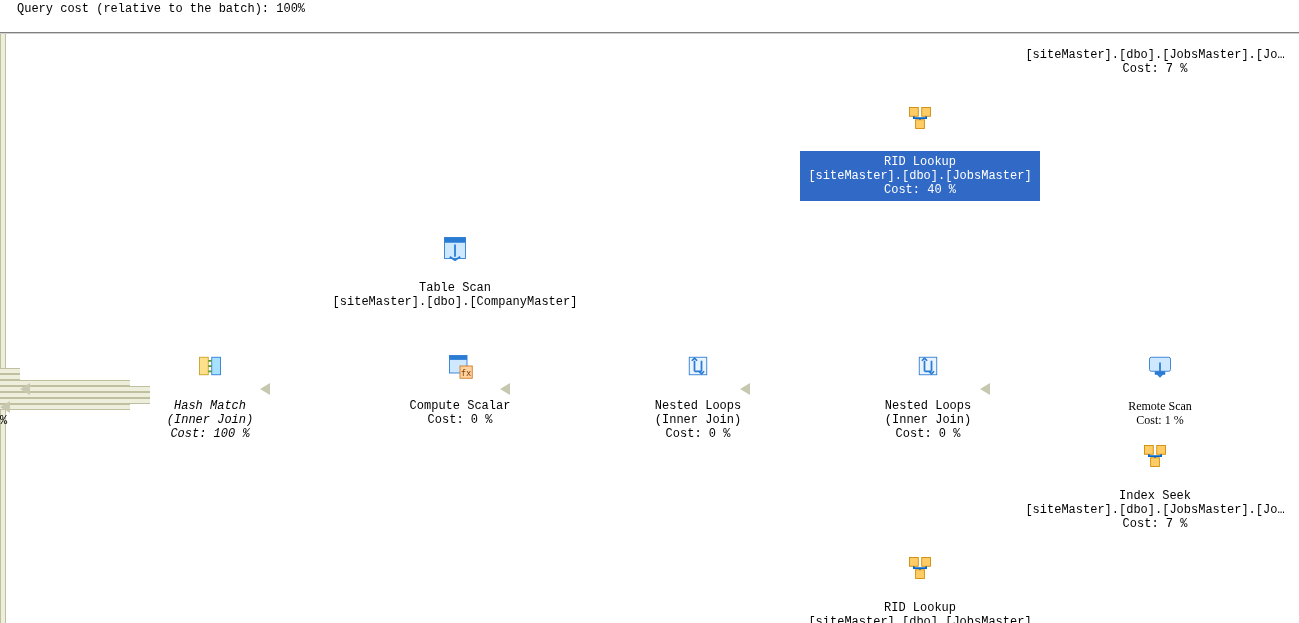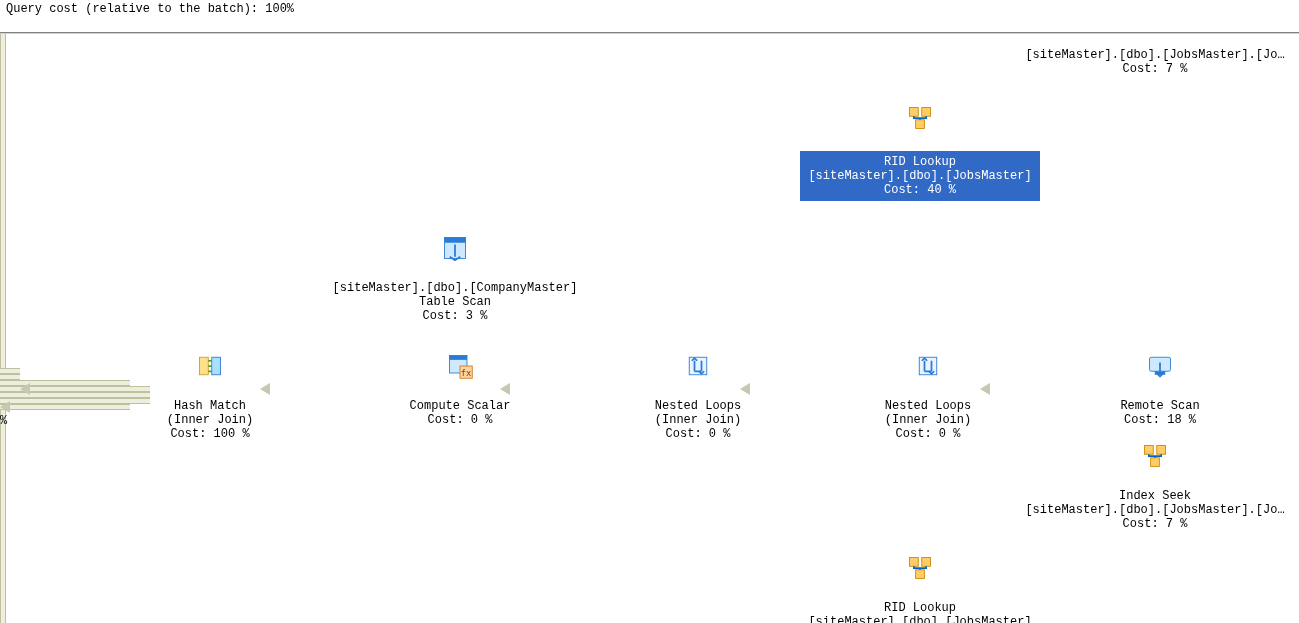--- a/index.html
+++ b/index.html
@@ -13,21 +13,21 @@
     width: 1299px;
     height: 623px;
     position: relative;
     overflow: hidden;
   }
   .header {
     position: absolute;
     top: 0;
     left: 0;
     right: 0;
-    padding: 2px 6px;
+    padding: 2px 17px;
     font-size: 12px;
   }
   .header-line1 { white-space: nowrap; }
   .header-line2 { white-space: nowrap; overflow: hidden; }
   .header-rule {
     position: absolute;
     top: 32px;
     left: 0;
     right: 0;
     border-top: 1px solid #808080;
@@ -141,27 +141,26 @@
 
   <div class="node" style="left:320px; top:200px; width:270px;">
     <div class="icon-wrap">
       <svg class="icon" viewBox="0 0 32 32">
           <rect x="4" y="4" width="24" height="24" fill="#cde8ff" stroke="#2a7bd4"></rect>
           <rect x="4" y="4" width="24" height="6" fill="#2a7bd4"></rect>
           <path d="M16 12v14M10 26l6 4 6-4" stroke="#2a7bd4" fill="none" stroke-width="2"></path>
         </svg>
     </div>
     <div class="labelbox">
+      <div>Table Scan</div>
       <div>[siteMaster].[dbo].[CompanyMaster]</div>
-      <div>Table Scan</div>
-      <div>Cost: 3 %</div>
-    </div>
-  </div>
-
-  <div class="node" style="left:150px; top:318px; width:120px;">
+    </div>
+  </div>
+
+  <div class="node" style="left:150px; top:318px; width:120px;font-style:italic;">
     <div class="icon-wrap">
       <svg class="icon" viewBox="0 0 32 32">
           <rect x="4" y="6" width="10" height="20" fill="#ffe08a" stroke="#c8a020"></rect>
           <rect x="18" y="6" width="10" height="20" fill="#a8e0ff" stroke="#2a7bd4"></rect>
           <path d="M14 10h4M14 16h4M14 22h4" stroke="#589a2c" stroke-width="2"></path>
         </svg>
     </div>
     <div class="labelbox">
       <div>Hash Match</div>
       <div>(Inner Join)</div>
@@ -207,32 +206,32 @@
           <path d="M9 10l3-3 3 3M23 22l-3 3-3-3" stroke="#2a7bd4" fill="none" stroke-width="2"></path>
         </svg>
     </div>
     <div class="labelbox">
       <div>Nested Loops</div>
       <div>(Inner Join)</div>
       <div>Cost: 0 %</div>
     </div>
   </div>
 
-  <div class="node" style="left:1090px; top:318px; width:140px;">
+  <div class="node" style="left:1090px; top:318px; width:140px;font-family:Liberation Serif, serif;">
     <div class="icon-wrap">
       <svg class="icon" viewBox="0 0 32 32">
           <rect x="4" y="6" width="24" height="16" rx="2" fill="#cde8ff" stroke="#2a7bd4"></rect>
           <rect x="10" y="22" width="12" height="4" fill="#2a7bd4"></rect>
           <path d="M16 12v14" stroke="#2a7bd4" stroke-width="2"></path>
           <path d="M12 24l4 4 4-4" stroke="#2a7bd4" fill="none" stroke-width="2"></path>
         </svg>
     </div>
     <div class="labelbox">
       <div>Remote Scan</div>
-      <div>Cost: 18 %</div>
+      <div>Cost: 1 %</div>
     </div>
   </div>
 
   <div class="node" style="left:1010px; top:408px; width:290px;">
     <div class="icon-wrap">
       <svg class="icon" viewBox="0 0 32 32">
           <rect x="4" y="4" width="10" height="10" fill="#fc6" stroke="#c80"></rect>
           <rect x="18" y="4" width="10" height="10" fill="#fc6" stroke="#c80"></rect>
           <rect x="11" y="18" width="10" height="10" fill="#fc6" stroke="#c80"></rect>
           <path d="M9 14v2h14v-2M16 16v2" stroke="#06c" fill="none" stroke-width="2"></path>

